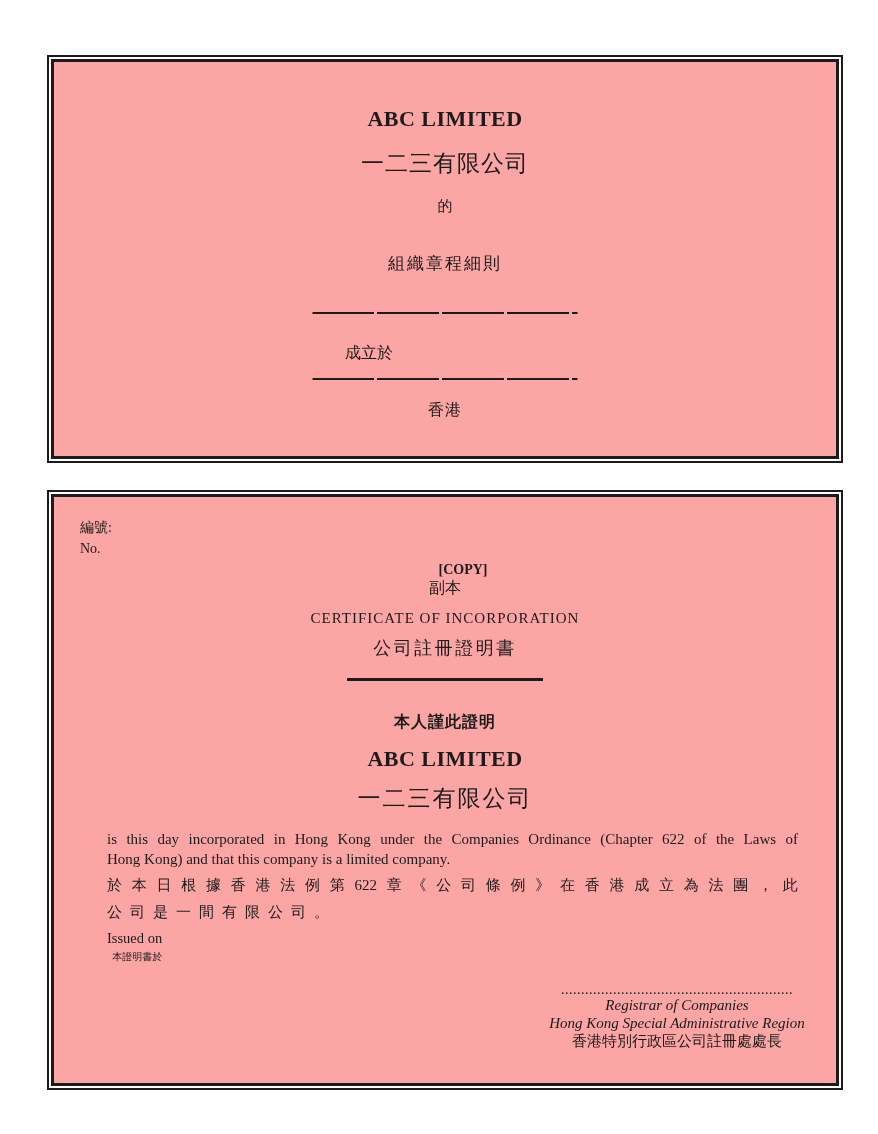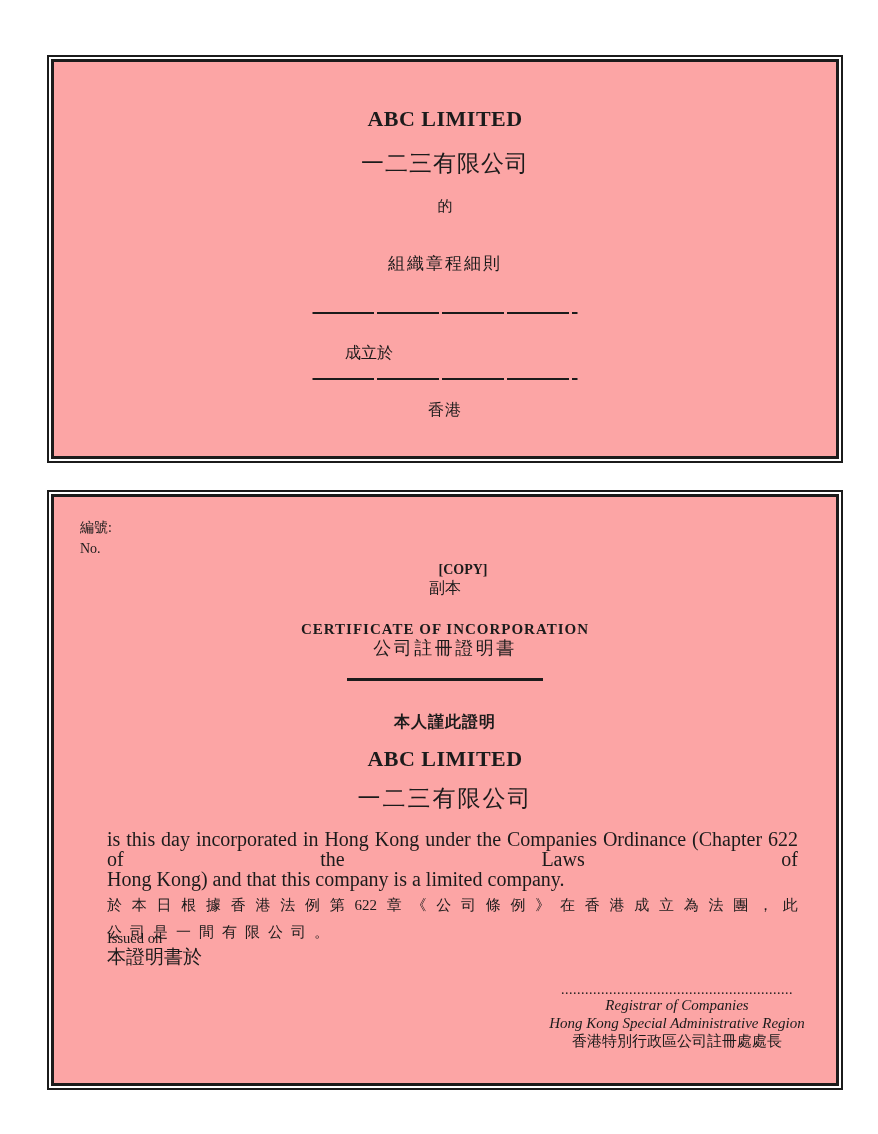--- a/index.html
+++ b/index.html
@@ -53,21 +53,21 @@
   #fill-line-1 { top: 250px; }
   #fill-line-2 { top: 316px; }
   .a-incorp    { top: 281px; left: 291px; right: auto; font-size: 16px; }
   .a-place     { top: 338px; font-size: 16px; letter-spacing: 1px; }
 
   
   .c-no-zh     { top: 22px; left: 26px; right: auto; font-size: 14px; }
   .c-no-en     { top: 44px; left: 26px; right: auto; font-size: 14px; }
   .c-copy-en   { top: 65px;  font-size: 14px; font-weight: bold; padding-left: 36px; }
   .c-copy-zh   { top: 81px;  font-size: 16px; font-weight: normal; }
-  .c-title-en  { top: 124px; font-size: 15px; font-weight: bold; letter-spacing: 1px; }
+  .c-title-en  { top: 113px; font-size: 15px; font-weight: normal; letter-spacing: 1px; }
   .c-title-zh  { top: 139px; font-size: 18px; letter-spacing: 2.5px; }
   .c-divider {
     position: absolute;
     left: 50%;
     transform: translateX(-50%);
     top: 181px;
     width: 196px;
     height: 3px;
     background: #1b1b1b;
   }
@@ -75,37 +75,37 @@
   .c-certify-zh { top: 215px; font-size: 16px; font-weight: bold; letter-spacing: 1px; }
   .c-name-en    { top: 249px; font-size: 22px; font-weight: bold; letter-spacing: 0.5px; }
   .c-name-zh    { top: 286px; font-size: 23px; letter-spacing: 2px; }
 
   .c-body {
     top: 332px;
     left: 53px;
     right: auto;
     width: 691px;
   }
-  .body-en-line { font-size: 20px; line-height: 20px; }
+  .body-en-line { font-size: 15px; line-height: 20px; }
   .body-en-line.justified { text-align: justify; text-align-last: justify; }
   .zh-line {
     display: flex;
     font-size: 15px;
     line-height: 22px;
   }
   .zh-line-1 { justify-content: space-between; margin-top: 5px; }
   .zh-line-2 { justify-content: flex-start; column-gap: 8px; margin-top: 5px; }
 
   .c-issued {
     top: 432px;
     left: 53px;
     right: auto;
   }
   .issued-en { font-size: 14.5px; line-height: 18px; }
-  .issued-zh { font-size: 19px; line-height: 19px; }
+  .issued-zh { font-size: 10px; line-height: 19px; text-align: right; }
 
   .c-signature {
     top: 486px;
     right: 9px;
     left: auto;
     width: 300px;
     text-align: center;
   }
   .sig-dots   { font-size: 14px; line-height: 13px; letter-spacing: 0.5px; white-space: nowrap; }
   .sig-role-en, .sig-region-en { font-style: italic; font-size: 15px; line-height: 18px; text-align: center; }

